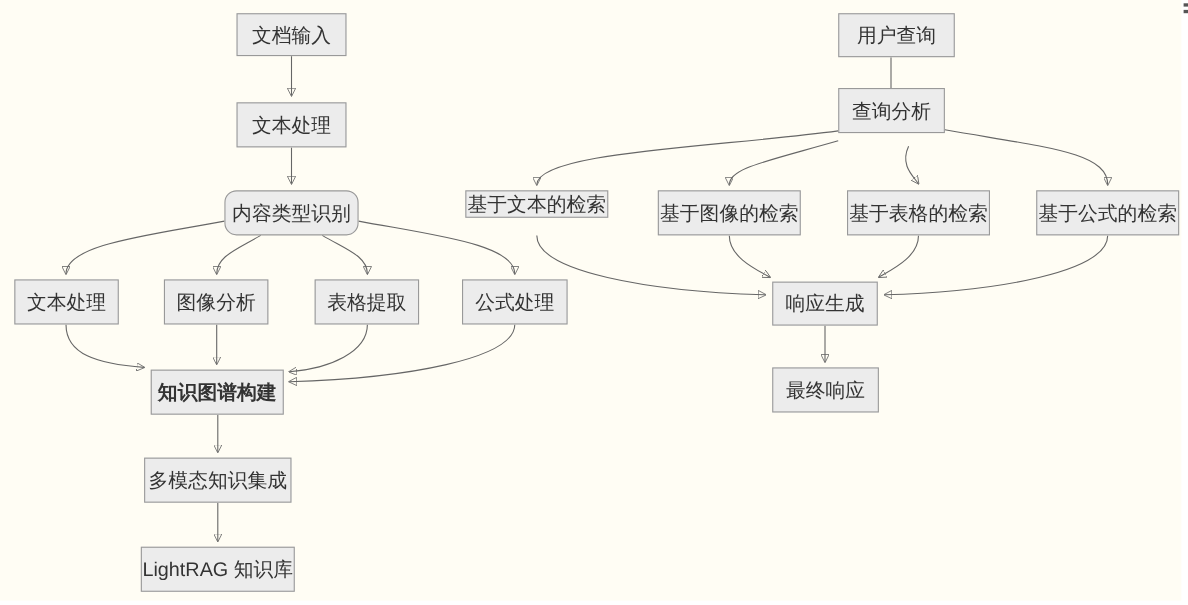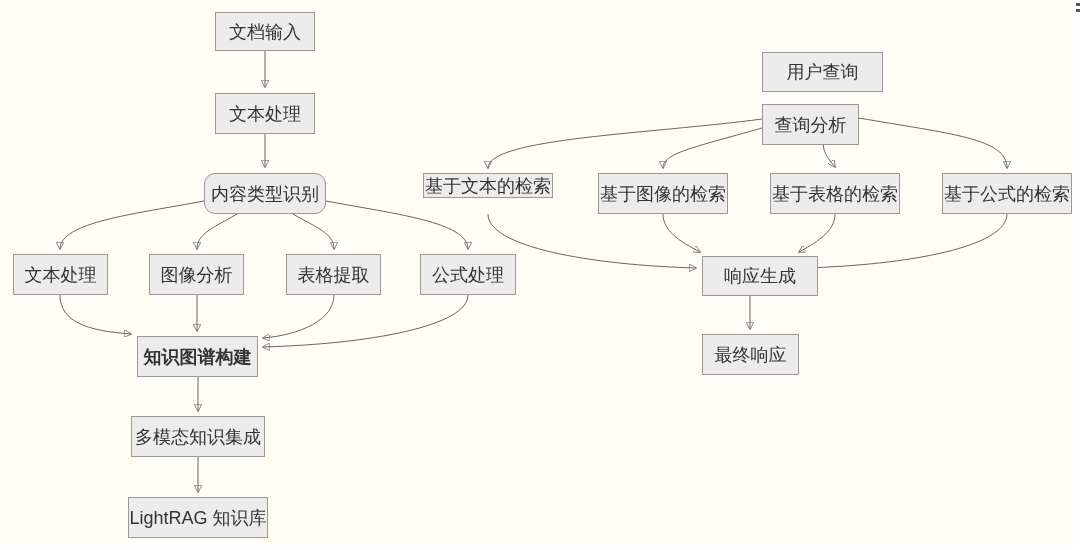--- a/index.html
+++ b/index.html
@@ -87,24 +87,24 @@
   <div class="node" style="left:215px; top:93px;  width:100px; height:41px;">文本处理</div>
   <div class="node" style="left:204px; top:173px; width:122px; height:41px;border-radius:11px;">内容类型识别</div>
   <div class="node" style="left:13px;  top:254px; width:95px;  height:41px;">文本处理</div>
   <div class="node" style="left:149px; top:254px; width:95px;  height:41px;">图像分析</div>
   <div class="node" style="left:286px; top:254px; width:95px;  height:41px;">表格提取</div>
   <div class="node" style="left:420px; top:254px; width:96px;  height:41px;">公式处理</div>
   <div class="node" style="left:137px; top:336px; width:121px; height:41px;font-weight:bold;">知识图谱构建</div>
   <div class="node" style="left:131px; top:416px; width:134px; height:41px;">多模态知识集成</div>
   <div class="node" style="left:128px; top:497px; width:140px; height:41px;">LightRAG 知识库</div>
 
-  <div class="node" style="left:762px; top:12px;  width:121px;  height:40px;margin-top:40px;">用户查询</div>
-  <div class="node" style="left:762px; top:104px;  width:97px;  height:41px;">查询分析</div>
+  <div class="node" style="left:762px; top:12px;  width:106px;  height:40px;">用户查询</div>
+  <div class="node" style="left:762px; top:80px;  width:97px;  height:41px;">查询分析</div>
   <div class="node" style="left:423px; top:173px; width:130px; height:25px;">基于文本的检索</div>
   <div class="node" style="left:598px; top:173px; width:130px; height:41px;">基于图像的检索</div>
   <div class="node" style="left:770px; top:173px; width:130px; height:41px;">基于表格的检索</div>
   <div class="node" style="left:942px; top:173px; width:130px; height:41px;">基于公式的检索</div>
-  <div class="node" style="left:702px; top:256px; width:116px;  height:40px;">响应生成</div>
+  <div class="node" style="left:702px; top:256px; width:96px;  height:40px;">响应生成</div>
   <div class="node" style="left:702px; top:334px; width:97px;  height:41px;">最终响应</div>
 
   <div class="clip-fragment" style="left:1076px; top:3px;"></div>
   <div class="clip-fragment" style="left:1076px; top:9px;"></div>
 </div>
 
 </body></html>

